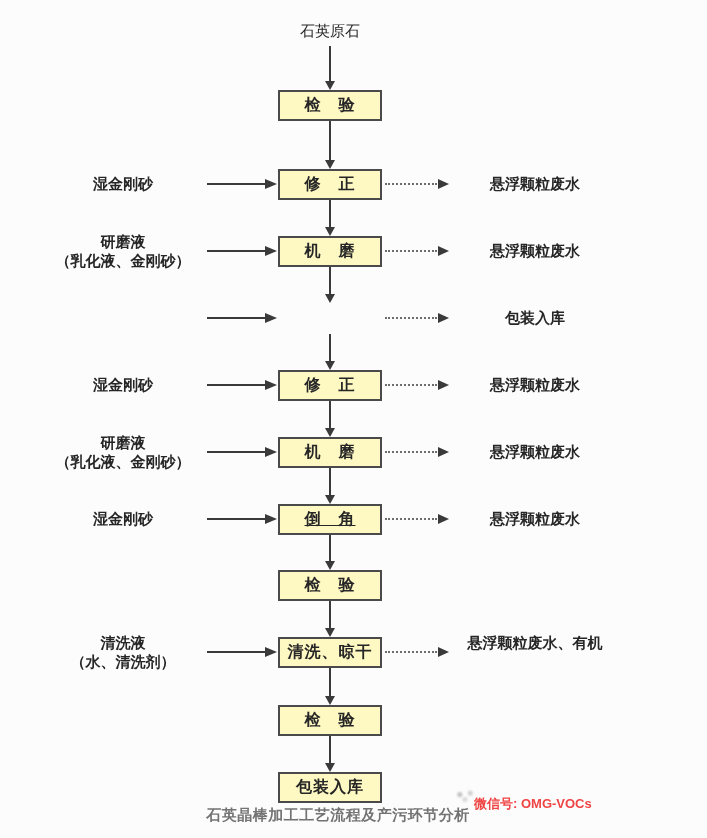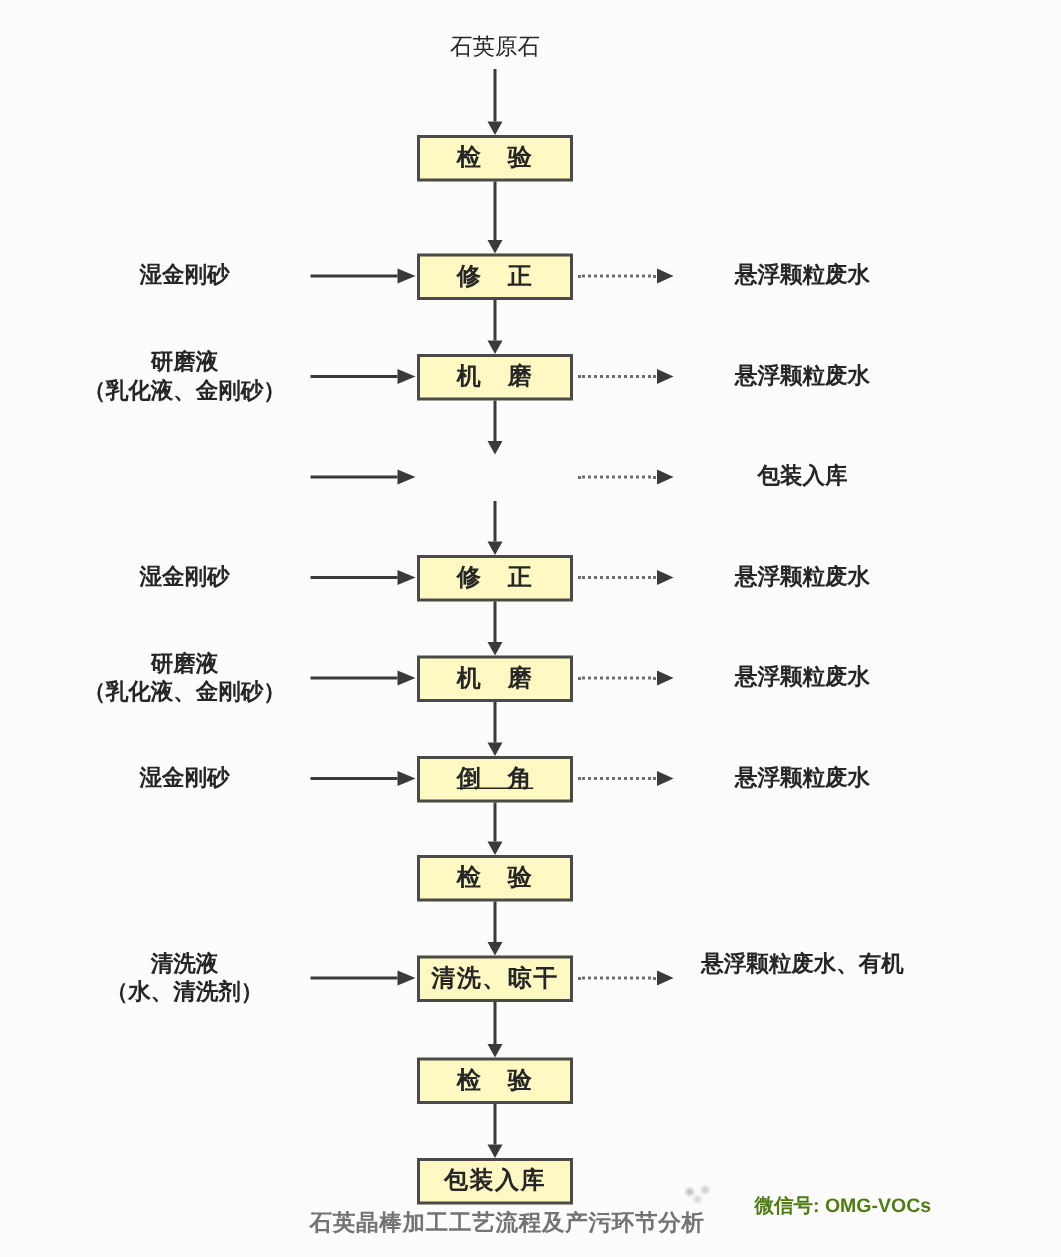--- a/index.html
+++ b/index.html
@@ -44,22 +44,22 @@
   }
   .srclabel{
     position:absolute;left:268px;top:22px;width:124px;text-align:center;
     font-size:15px;font-weight:normal;
   }
   .caption{
     position:absolute;left:0;top:806px;width:676px;text-align:center;
     font-size:15px;font-weight:bold;letter-spacing:0.5px;color:#737373;
   }
   .watermark{
-    position:absolute;left:503px;top:795px;
-    font-size:13px;font-weight:bold;color:#4d7c0f;white-space:nowrap;text-align:center;
+    position:absolute;left:474px;top:795px;
+    font-size:13px;font-weight:bold;color:#ef4444;white-space:nowrap;text-align:center;
   }
   .wlogo{
     position:absolute;left:452px;top:789px;width:26px;height:14px;
     background:
       radial-gradient(circle at 30% 40%, rgba(140,140,140,.55) 0 2px, transparent 3px),
       radial-gradient(circle at 70% 30%, rgba(150,150,150,.45) 0 2px, transparent 3px),
       radial-gradient(circle at 50% 75%, rgba(150,150,150,.35) 0 2px, transparent 3px);
     filter:blur(1px);
   }
 </style>

